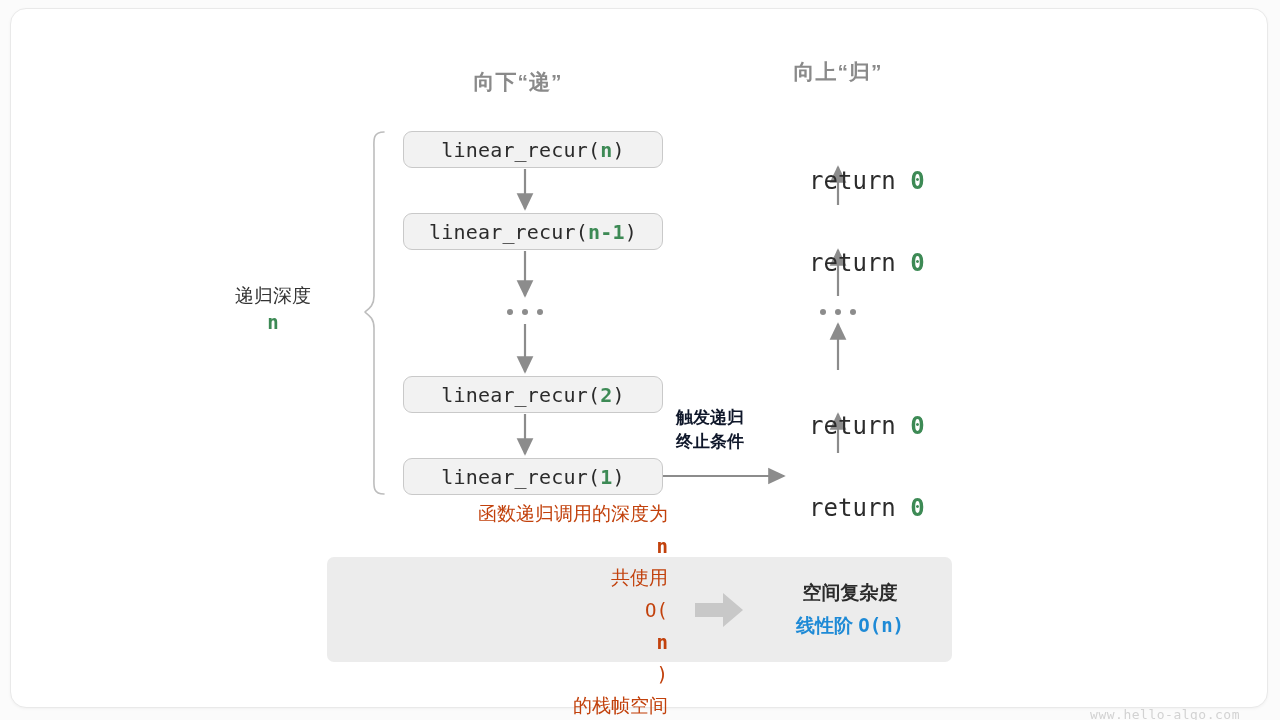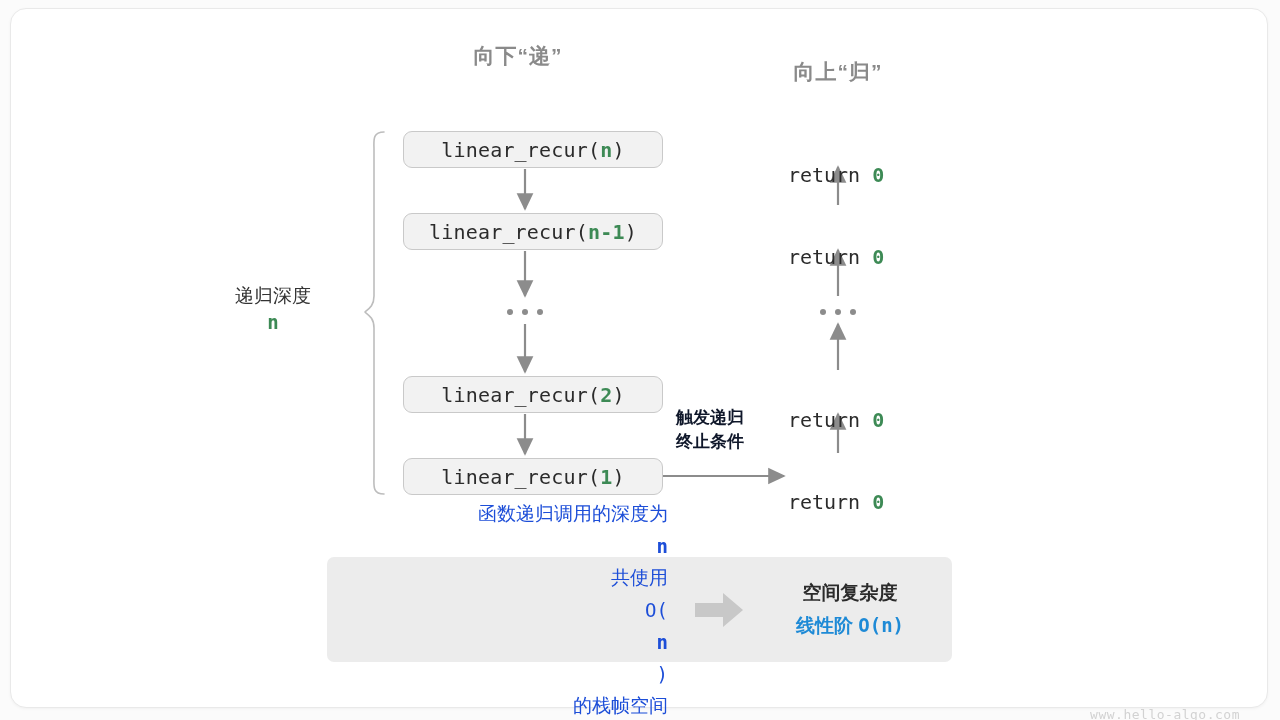--- a/index.html
+++ b/index.html
@@ -38,21 +38,21 @@
   
   .col-header {
     position: absolute;
     font-size: 21px;
     font-weight: bold;
     color: #8a8a8a;
     letter-spacing: 1px;
     white-space: nowrap;
     transform: translateX(-50%);
   }
-  #header-down { left: 518px; top: 42px; }
+  #header-down { left: 518px; top: 68px; }
   #header-up   { left: 838px; top: 58px; }
 
   
   .call-box {
     position: absolute;
     left: 403px;
     width: 260px;
     height: 37px;
     box-sizing: border-box;
     background: #f2f2f2;
@@ -70,24 +70,24 @@
   .call-box .arg { color: #3d8a55; font-weight: bold; }
 
   #box-n     { top: 131px; }
   #box-nm1   { top: 213px; }
   #box-2     { top: 376px; }
   #box-1     { top: 458px; }
 
   
   .ret {
     position: absolute;
-    left: 812px;
+    left: 838px;
     transform: translateX(-50%);
     font-family: "DejaVu Sans Mono", monospace;
-    font-size: 20px;
+    font-size: 24px;
     color: #2b2b2b;
     white-space: pre;
   }
   .ret .val { color: #3d8a55; font-weight: bold; }
   #ret-1 { top: 139px; }
   #ret-2 { top: 221px; }
   #ret-3 { top: 384px; }
   #ret-4 { top: 466px; }
 
   
@@ -170,21 +170,21 @@
   }
   #summary-left {
     width: 355px;
     text-align: right;
     padding-right: 14px;
     box-sizing: border-box;
   }
   #summary-left span {
     display: block;
     font-size: 19px;
-    color: #1d4ed8;
+    color: #c2410c;
     line-height: 32px;
     white-space: nowrap;
   }
   .mono { font-family: "DejaVu Sans Mono", monospace; }
   .green-b { color: #3d8a55; font-weight: bold; font-family: "DejaVu Sans Mono", monospace; }
 
   #summary-arrow {
     width: 74px;
     display: flex;
     align-items: center;

